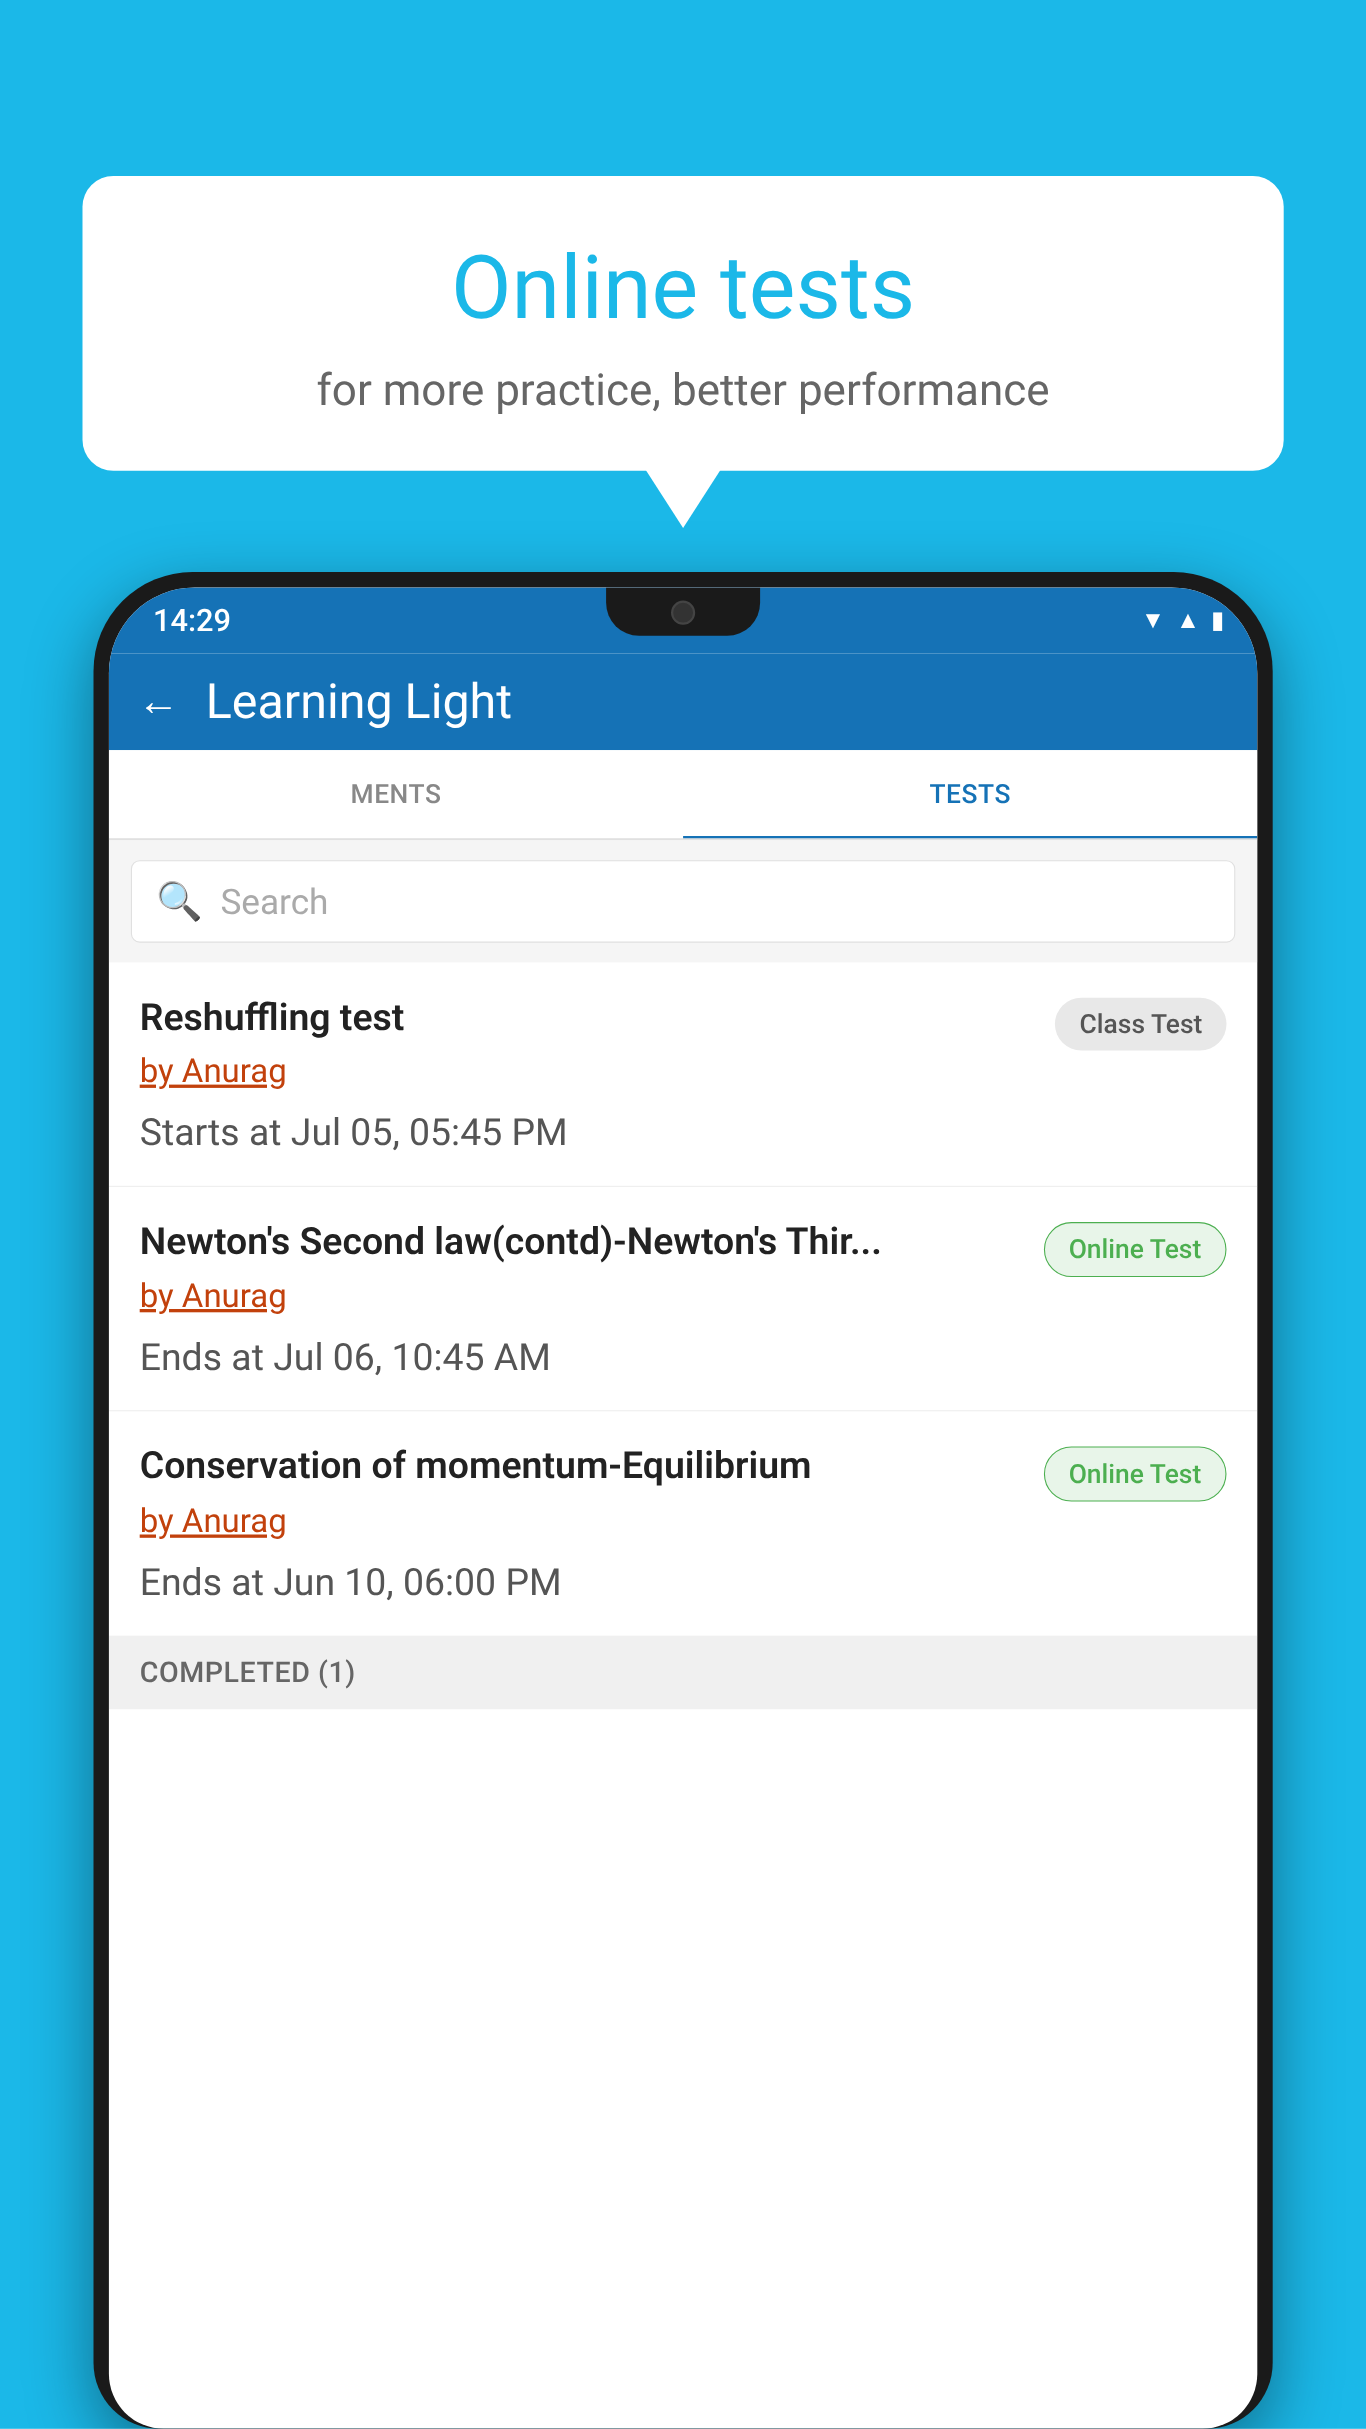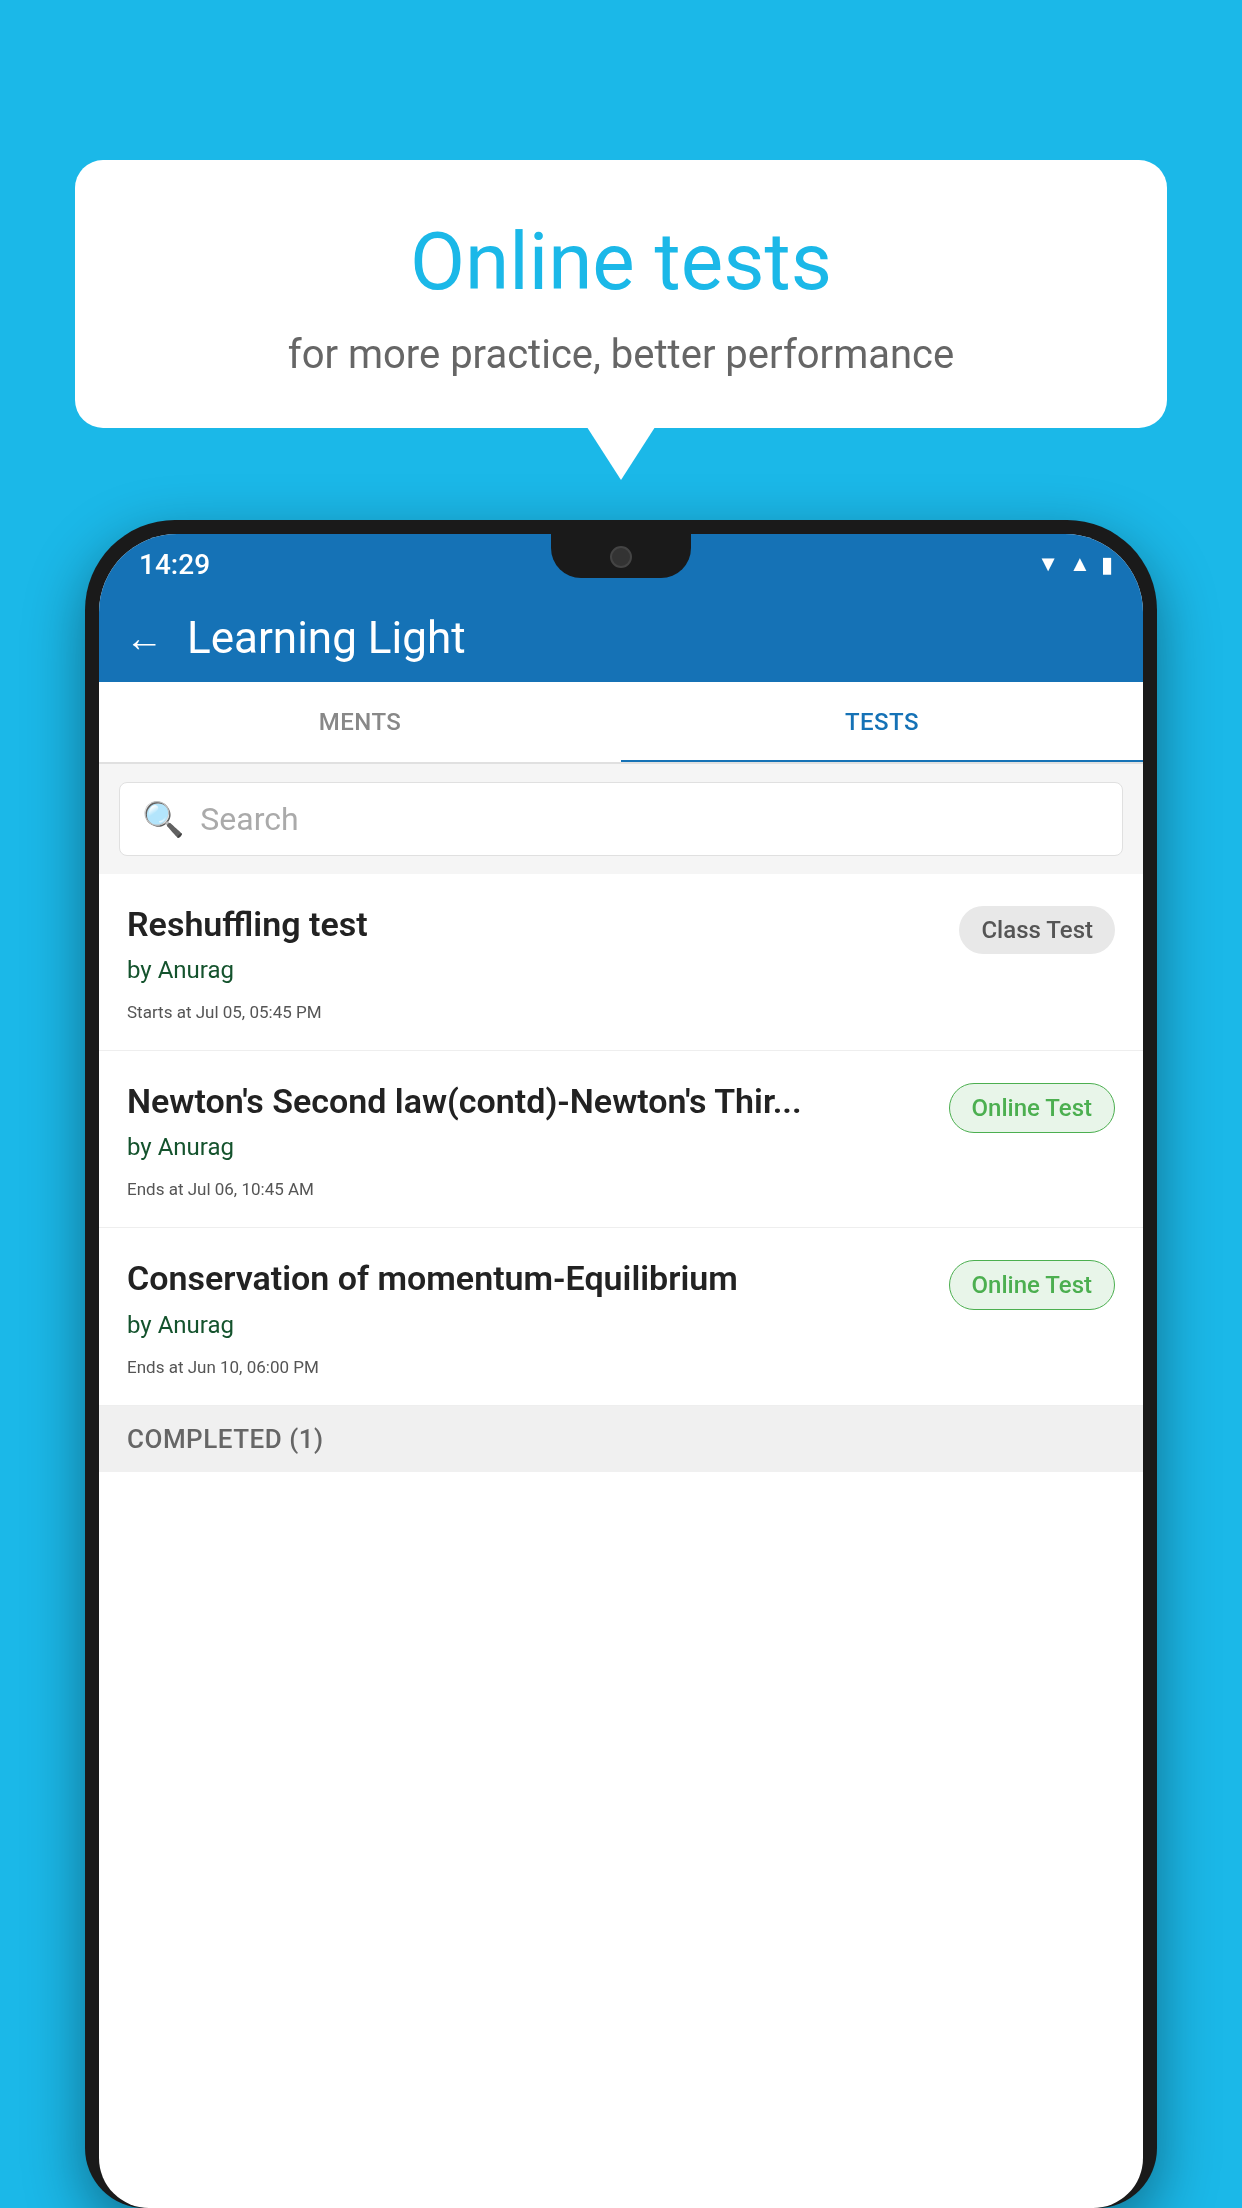--- a/index.html
+++ b/index.html
@@ -226,26 +226,27 @@
       flex: 1;
     }
     .test-title {
       font-size: 34px;
       font-weight: 600;
       color: #222;
       margin-bottom: 10px;
       line-height: 1.3;
     }
     .test-author {
-      font-size: 24px;
-      color: #14532d;
+      font-size: 30px;
+      color: #c2410c;
       margin-bottom: 6px;
+      text-decoration: underline;
     }
     .test-time {
-      font-size: 17px;
+      font-size: 34px;
       color: #555;
       margin-top: 18px;
     }
     .badge {
       border-radius: 30px;
       padding: 10px 22px;
       font-size: 24px;
       font-weight: 500;
       white-space: nowrap;
       margin-top: 4px;

